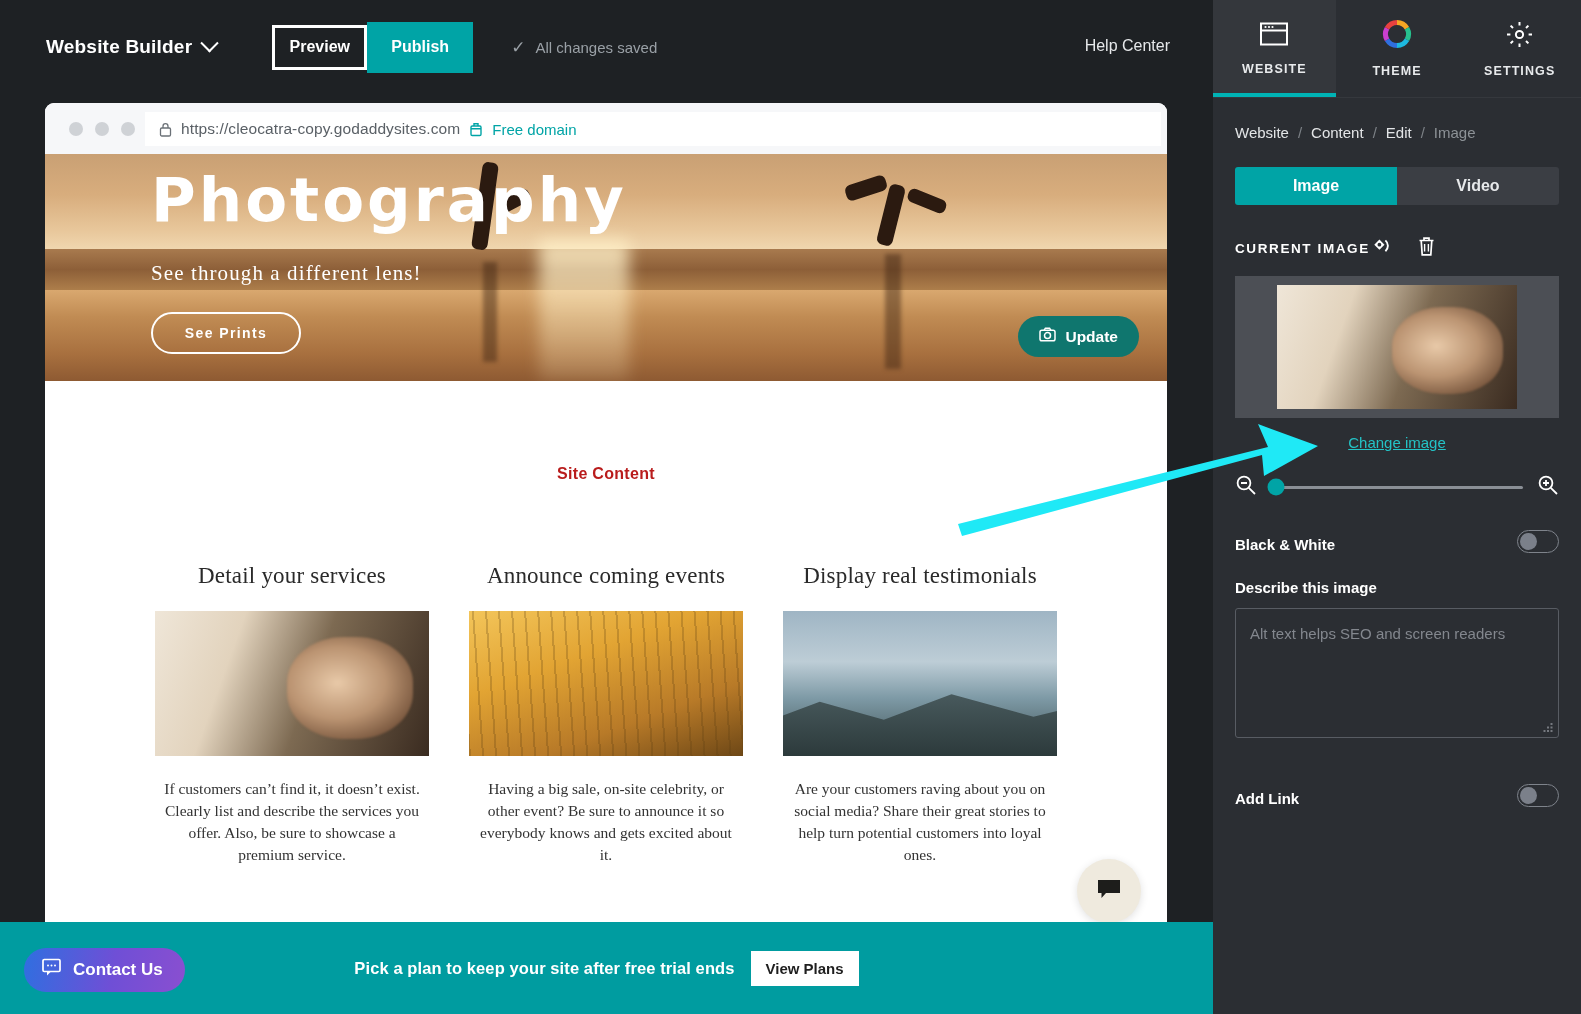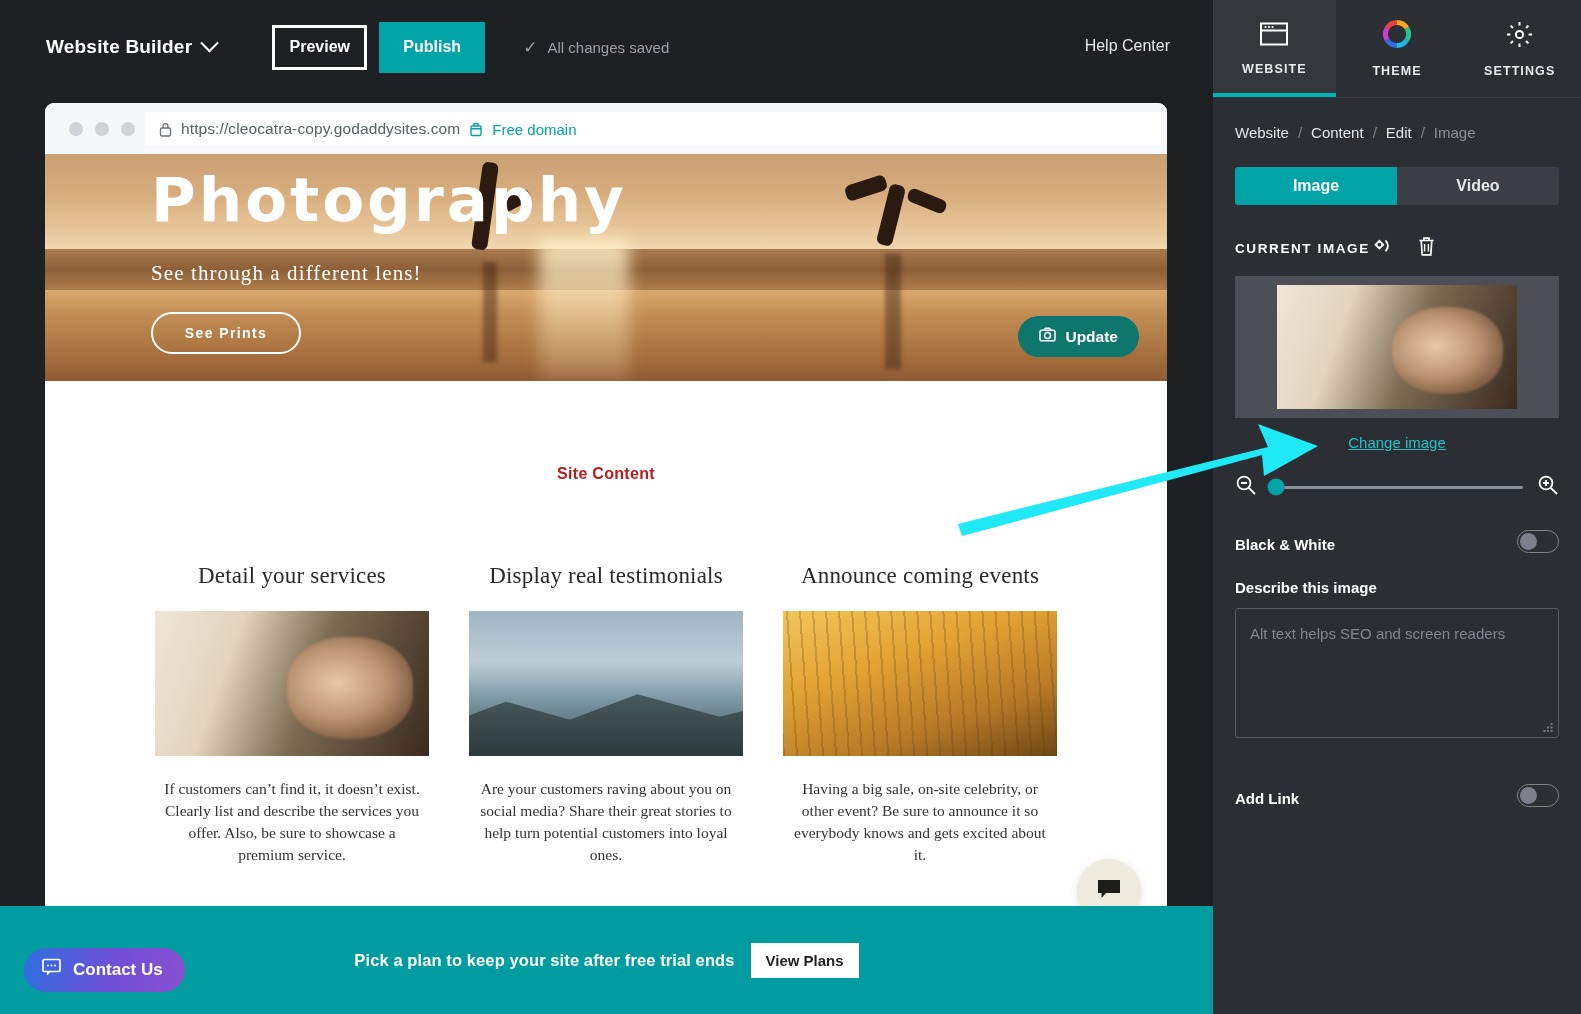--- a/index.html
+++ b/index.html
@@ -21,21 +21,21 @@
     letter-spacing: .2px; display: flex; align-items: center; gap: 11px; cursor: pointer;
   }
   .chev { width: 13px; height: 13px; border-right: 2.4px solid #fff; border-bottom: 2.4px solid #fff;
           transform: rotate(45deg) translate(-3px,-3px); }
   .preview-btn {
     margin-left: 56px; width: 95px; height: 45px; border: 3px solid #ffffff; background: #1e2124;
     color: #ffffff; font-size: 16px; font-weight: bold; cursor: pointer;
     display: flex; align-items: center; justify-content: center; font-family: "Liberation Sans", sans-serif;
   }
   .publish-btn {
-    margin-left: 12px; width: 106px; height: 51px; background: #00a4a6; border: 0;
+    margin-left: 0px; width: 106px; height: 51px; background: #00a4a6; border: 0;
     color: #ffffff; font-size: 16px; font-weight: bold; cursor: pointer;
     display: flex; align-items: center; justify-content: center; font-family: "Liberation Sans", sans-serif;
   }
   .saved { margin-left: 38px; display: flex; align-items: center; gap: 10px; color: #9aa0a6; font-size: 15px; }
   .saved .tick { font-size: 17px; color: #9aa0a6; }
   .help { position: absolute; right: 43px; top: 37px; color: #e6e8ea; font-size: 16px; cursor: pointer; }
 
   
   .browser {
     position: absolute; left: 45px; top: 103px; width: 1122px; height: 828px;
@@ -108,21 +108,21 @@
   .t-mtn { background: linear-gradient(180deg,#9fb5c4 0%, #bdcdd6 35%, #7e9aa6 60%, #3d4f52 100%); }
   .t-mtn::after { content:""; position:absolute; left:-10%; bottom:0; width:130%; height:52%;
                   background: linear-gradient(180deg,#4e6064 0%, #2c3a3b 100%);
                   clip-path: polygon(0 60%, 18% 28%, 36% 52%, 55% 18%, 78% 48%, 100% 22%, 100% 100%, 0 100%); }
   .chatbubble { position: absolute; right: 26px; bottom: 8px; width: 64px; height: 64px; border-radius: 50%;
                 background: #efeade; display:flex; align-items:center; justify-content:center; cursor:pointer;
                 box-shadow: 0 2px 8px rgba(0,0,0,.12); }
 
   
   .trialbar {
-    position: absolute; left: 0; bottom: 0; width: 1213px; height: 108px; background: #009ca0;
+    position: absolute; left: 0; bottom: 0; width: 1213px; height: 92px; background: #009ca0;
     display: flex; align-items: center; justify-content: center; gap: 16px;
   }
   .trial-text { color: #ffffff; font-size: 16.5px; font-weight: bold; letter-spacing: .1px; }
   .viewplans { background: #ffffff; color: #1f1f1f; font-size: 15px; font-weight: bold;
                padding: 9px 15px; border: 0; cursor: pointer; font-family: "Liberation Sans", sans-serif; }
   .contactus {
     position: absolute; left: 24px; bottom: 22px; height: 44px; padding: 0 22px 0 18px; border-radius: 22px;
     background: linear-gradient(100deg,#2f6fe0 0%, #6f4fd6 55%, #8a4fd0 100%);
     color: #ffffff; font-size: 17px; font-weight: bold; display:flex; align-items:center; gap: 11px;
     cursor:pointer; border: 0; font-family: "Liberation Sans", sans-serif;
@@ -260,28 +260,28 @@
     <div class="site-body">
       <div class="sc-title">Site Content</div>
 
       <div class="cols">
         <div class="col">
           <h3>Detail your services</h3>
           <div class="thumb t-bride"></div>
           <p>If customers can’t find it, it doesn’t exist. Clearly list and describe the services you offer. Also, be sure to showcase a premium service.</p>
         </div>
         <div class="col">
+          <h3>Announce coming events</h3>
+          <div class="thumb t-field"></div>
+          <p>Having a big sale, on-site celebrity, or other event? Be sure to announce it so everybody knows and gets excited about it.</p>
+        </div>
+        <div class="col">
           <h3>Display real testimonials</h3>
           <div class="thumb t-mtn"></div>
           <p>Are your customers raving about you on social media? Share their great stories to help turn potential customers into loyal ones.</p>
-        </div>
-        <div class="col">
-          <h3>Announce coming events</h3>
-          <div class="thumb t-field"></div>
-          <p>Having a big sale, on-site celebrity, or other event? Be sure to announce it so everybody knows and gets excited about it.</p>
         </div>
       </div>
 
       <div class="row2">
         <div class="col">
           <h3>Promote current deals</h3>
         </div>
         <div class="col">
           <h3>Share the big news</h3>
         </div>

